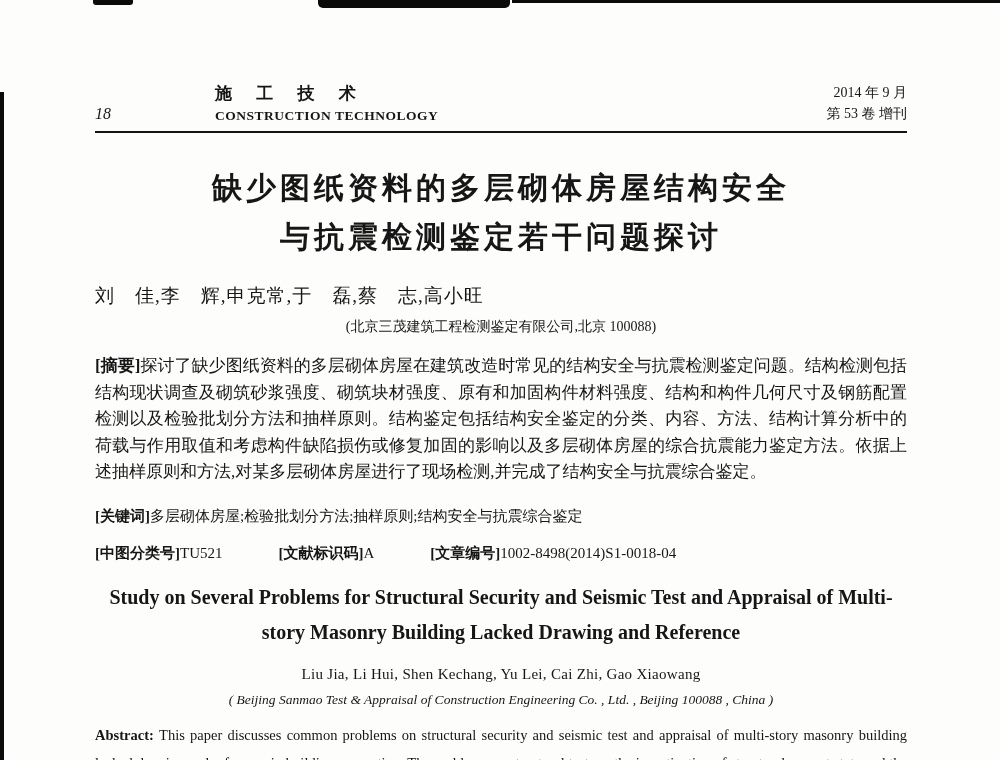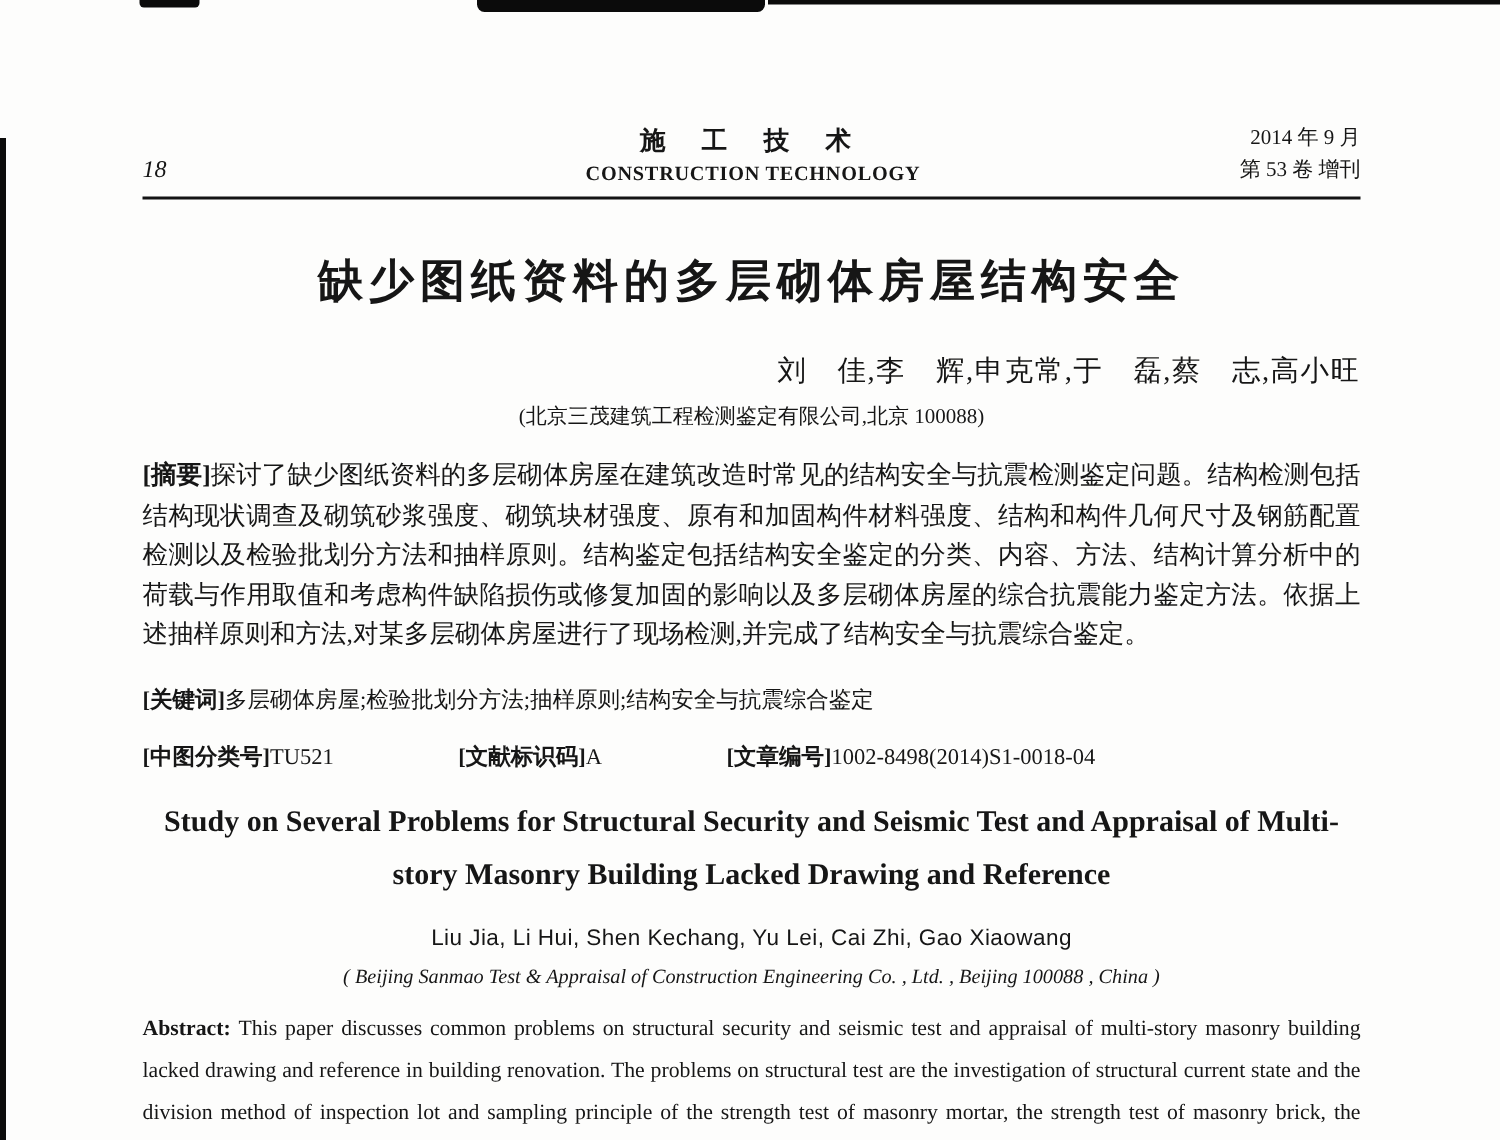--- a/index.html
+++ b/index.html
@@ -45,21 +45,21 @@
     padding-bottom: 7px;
   }
   .rh-left {
     width: 120px;
     font-size: 16px;
     padding-bottom: 1px;
     font-style: italic;
   }
   .rh-center {
     flex: 1;
-    text-align: center;
+    text-align: left;
   }
   .journal-cn {
     font-size: 17px;
     letter-spacing: 10px;
     font-weight: 600;
   }
   .journal-en {
     margin-top: 3px;
     font-size: 13.5px;
     font-weight: 700;
@@ -79,21 +79,21 @@
     text-align: center;
     font-size: 30px;
     line-height: 49px;
     font-weight: 700;
     letter-spacing: 4px;
   }
   .title-cn .line { display: block; }
 
   .authors-cn {
     margin-top: 22px;
-    text-align: right;
+    text-align: left;
     font-size: 19px;
     letter-spacing: 1px;
   }
   .affil-cn {
     margin-top: 9px;
     text-align: center;
     font-size: 14px;
   }
 
   .abstract-cn {
@@ -105,38 +105,38 @@
   .label-bold { font-weight: 700; }
 
   .keywords-line {
     margin-top: 2px;
     font-size: 15px;
     line-height: 26px;
   }
   .class-line {
     margin-top: 7px;
     display: flex;
-    gap: 83px;
+    gap: 56px;
     font-size: 15px;
     white-space: nowrap;
   }
 
   
   .title-en {
     margin-top: 17px;
     text-align: center;
     font-size: 20px;
     line-height: 35px;
     font-weight: 700;
   }
   .authors-en {
     margin-top: 11px;
     text-align: center;
     font-size: 15px;
-    font-family: Liberation Sans, sans-serif;
+    font-family: Liberation Serif, serif;
     letter-spacing: 0.3px;
   }
   .affil-en {
     margin-top: 9px;
     text-align: center;
     font-size: 13.5px;
     font-style: italic;
   }
   .abstract-en {
     margin-top: 13px;
@@ -165,20 +165,21 @@
         <div class="journal-en">CONSTRUCTION TECHNOLOGY</div>
       </div>
       <div class="rh-right">
         <div>2014 年 9 月</div>
         <div>第 53 卷  增刊</div>
       </div>
     </div>
 
     <h1 class="title-cn">
       <span class="line">缺少图纸资料的多层砌体房屋结构安全</span>
+      <span class="line">与抗震检测鉴定若干问题探讨</span>
     </h1>
 
     <div class="authors-cn">刘　佳,李　辉,申克常,于　磊,蔡　志,高小旺</div>
     <div class="affil-cn">(北京三茂建筑工程检测鉴定有限公司,北京  100088)</div>
 
     <p class="abstract-cn"><span class="label-bold">[摘要]</span><span>探讨了缺少图纸资料的多层砌体房屋在建筑改造时常见的结构安全与抗震检测鉴定问题。结构检测包括结构现状调查及砌筑砂浆强度、砌筑块材强度、原有和加固构件材料强度、结构和构件几何尺寸及钢筋配置检测以及检验批划分方法和抽样原则。结构鉴定包括结构安全鉴定的分类、内容、方法、结构计算分析中的荷载与作用取值和考虑构件缺陷损伤或修复加固的影响以及多层砌体房屋的综合抗震能力鉴定方法。依据上述抽样原则和方法,对某多层砌体房屋进行了现场检测,并完成了结构安全与抗震综合鉴定。</span></p>
 
     <p class="keywords-line"><span class="label-bold">[关键词]</span><span>多层砌体房屋;检验批划分方法;抽样原则;结构安全与抗震综合鉴定</span></p>
 
     <div class="class-line">

